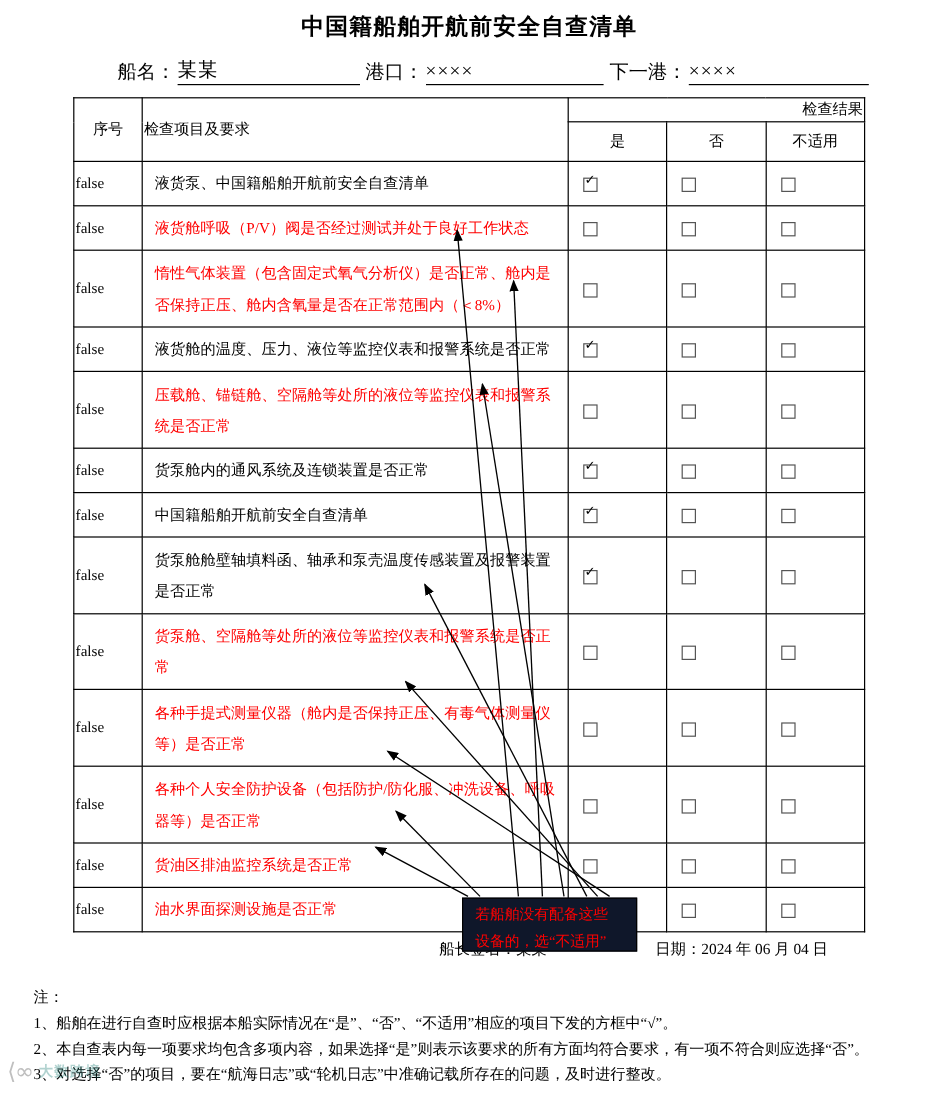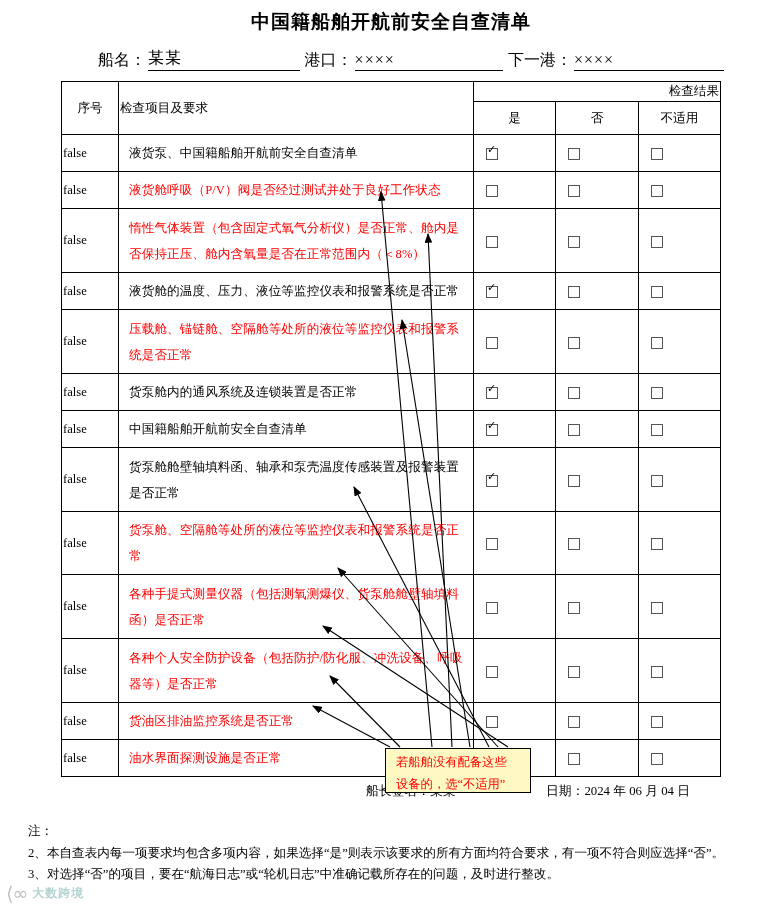--- a/index.html
+++ b/index.html
@@ -158,21 +158,21 @@
     width: 782px; height: 912px;
     pointer-events: none;
   }
   .callout {
     position: absolute;
     left: 385px;
     top: 748px;
     width: 146px;
     height: 45px;
     border: 1.4px solid #000;
-    background: #fef9c3;
+    background: #0f172a;
     color: #ff0000;
     font-size: 12.3px;
     line-height: 22px;
     padding: 2px 4px 0 10px;
     box-sizing: border-box;
   }
 
   
   .notes {
     margin: 16px 0 0 0;
@@ -303,21 +303,21 @@
           </tr>
           <tr class="r-1line">
             <td class="c-no">false</td>
             <td class="c-item red">货泵舱、空隔舱等处所的液位等监控仪表和报警系统是否正常</td>
             <td class="c-box"><span class="cb"></span></td>
             <td class="c-box"><span class="cb"></span></td>
             <td class="c-box"><span class="cb"></span></td>
           </tr>
           <tr class="r-2line">
             <td class="c-no">false</td>
-            <td class="c-item red">各种手提式测量仪器（包括测氧测爆仪、货泵舱舱壁轴填料函）是否正常</td>
+            <td class="c-item red">各种手提式测量仪器（舱内是否保持正压、有毒气体测量仪等）是否正常</td>
             <td class="c-box"><span class="cb"></span></td>
             <td class="c-box"><span class="cb"></span></td>
             <td class="c-box"><span class="cb"></span></td>
           </tr>
           <tr class="r-2line">
             <td class="c-no">false</td>
             <td class="c-item red">各种个人安全防护设备（包括防护/防化服、冲洗设备、呼吸器等）是否正常</td>
             <td class="c-box"><span class="cb"></span></td>
             <td class="c-box"><span class="cb"></span></td>
             <td class="c-box"><span class="cb"></span></td>
@@ -340,20 +340,21 @@
     </table>
   </div>
 
   <div class="sign-row">
     <span class="sign-captain">船长签名：某某</span>
     <span class="sign-date">日期：2024 年 06 月 04 日</span>
   </div>
 
   <div class="notes">
     <p class="n-head">注：</p>
+    <p>1、船舶在进行自查时应根据本船实际情况在“是”、“否”、“不适用”相应的项目下发的方框中“√”。</p>
     <p>2、本自查表内每一项要求均包含多项内容，如果选择“是”则表示该要求的所有方面均符合要求，有一项不符合则应选择“否”。</p>
     <p>3、对选择“否”的项目，要在“航海日志”或“轮机日志”中准确记载所存在的问题，及时进行整改。</p>
   </div>
 
   <svg class="annot-layer" width="782" height="912" viewBox="0 0 782 912">
     <defs>
       <marker id="arrowhead" markerWidth="9" markerHeight="7" refX="8" refY="3.5" orient="auto">
         <polygon points="0 0, 9 3.5, 0 7" fill="#000000"></polygon>
       </marker>
     </defs>

